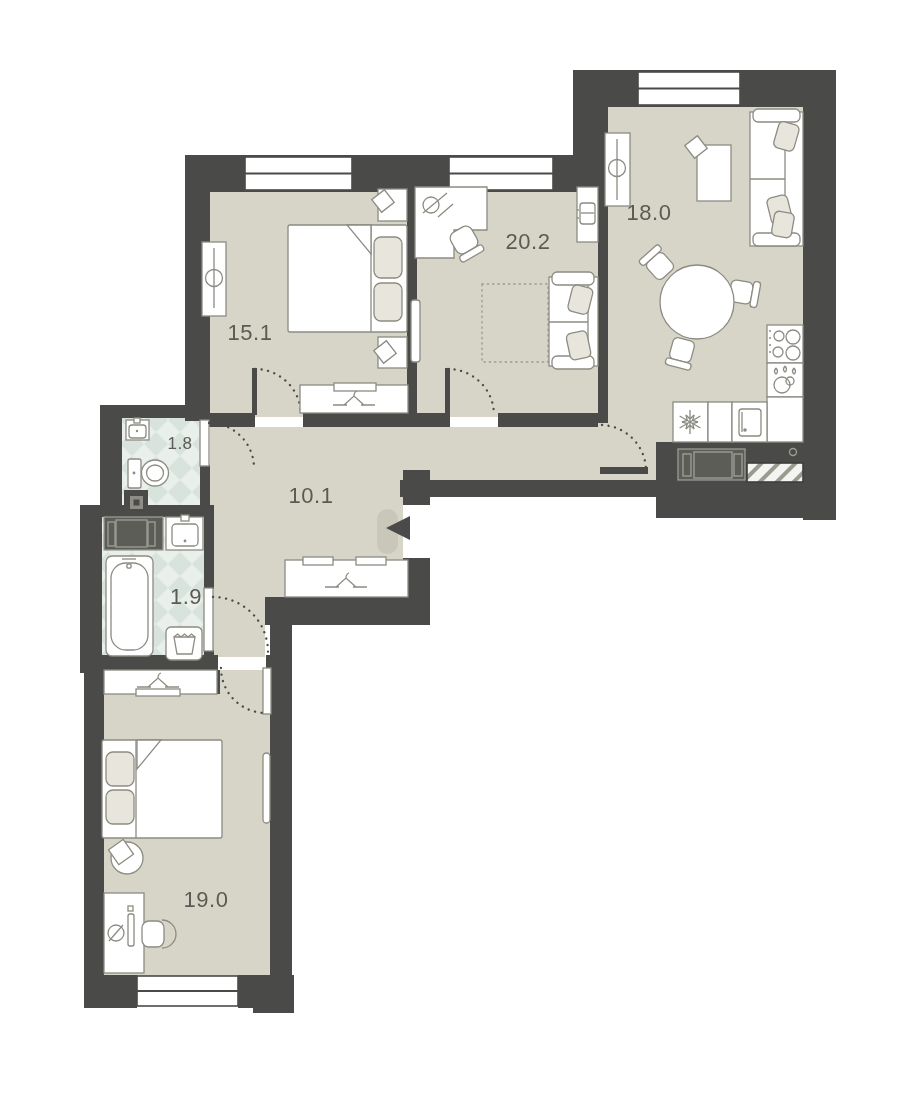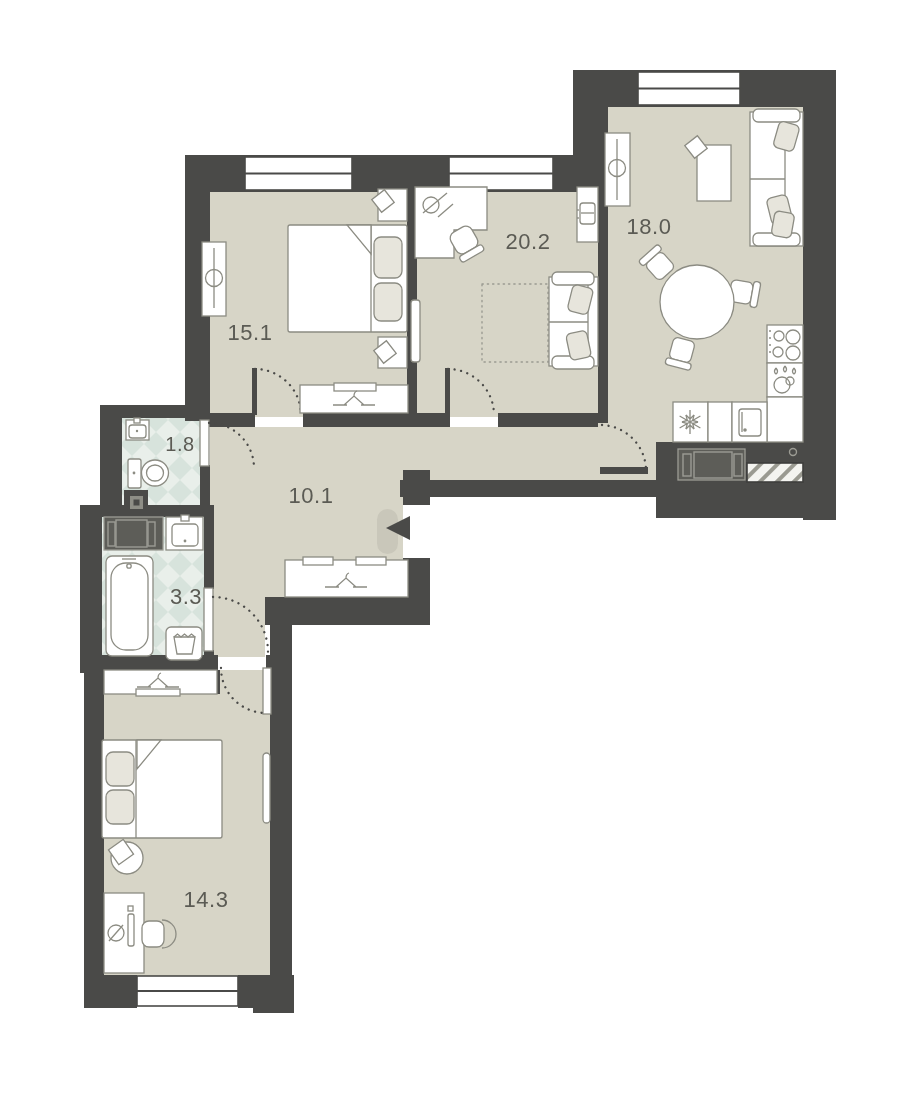--- a/index.html
+++ b/index.html
@@ -1,21 +1,21 @@
 <!DOCTYPE html>
 <html><head>
 <meta charset="utf-8">
 <style>
   html,body{margin:0;padding:0;background:#ffffff;}
   .canvas{position:relative;width:900px;height:1093px;background:#ffffff;overflow:hidden;
           font-family:"Liberation Sans",sans-serif;}
   .canvas svg{position:absolute;left:0;top:0;}
   .lbl{position:absolute;transform:translate(-50%,-50%);color:#5b5b54;font-size:22px;
        letter-spacing:0.5px;white-space:nowrap;}
-  .lbl.small{font-size:20px;}
+  .lbl.small{font-size:17px;}
   
   .w{fill:#4a4a48;}
   .f{fill:#ffffff;stroke:#8c8c83;stroke-width:1.3;}
   .p{fill:#e7e5dc;stroke:#8c8c83;stroke-width:1.3;}
   .s{fill:none;stroke:#8c8c83;stroke-width:1.3;}
   .lt{fill:none;stroke:#9c9c94;stroke-width:1.4;}
   .dk{fill:#5d5d58;stroke:#9c9c94;stroke-width:1.3;}
   .arc{fill:none;stroke:#4a4a48;stroke-width:2.3;stroke-dasharray:0.1 6.5;stroke-linecap:round;}
   .dash{fill:none;stroke:#9b9b92;stroke-width:1.4;stroke-dasharray:1.3 4;stroke-linecap:round;}
   .win{fill:#ffffff;stroke:#4a4a48;stroke-width:1.6;}
@@ -340,18 +340,18 @@
     </g>
     <g transform="translate(153,934)">
       <rect class="f" x="-11" y="-13" width="22" height="26" rx="7"></rect>
       <path class="s" d="M9,-14 a14,14 0 0 1 0,28"></path>
     </g>
   </g>
 </svg>
 
 <div class="lbl" style="left:250px;top:333px">15.1</div>
 <div class="lbl" style="left:528px;top:242px">20.2</div>
-<div class="lbl" style="left:649px;top:227px">18.0</div>
+<div class="lbl" style="left:649px;top:213px">18.0</div>
 <div class="lbl small" style="left:180px;top:444px">1.8</div>
 <div class="lbl" style="left:311px;top:496px">10.1</div>
-<div class="lbl" style="left:186px;top:597px">3.3</div>
-<div class="lbl" style="left:206px;top:900px">14.3</div>
+<div class="lbl" style="left:186px;top:597px">1.9</div>
+<div class="lbl" style="left:206px;top:900px">19.0</div>
 </div>
 
 </body></html>

